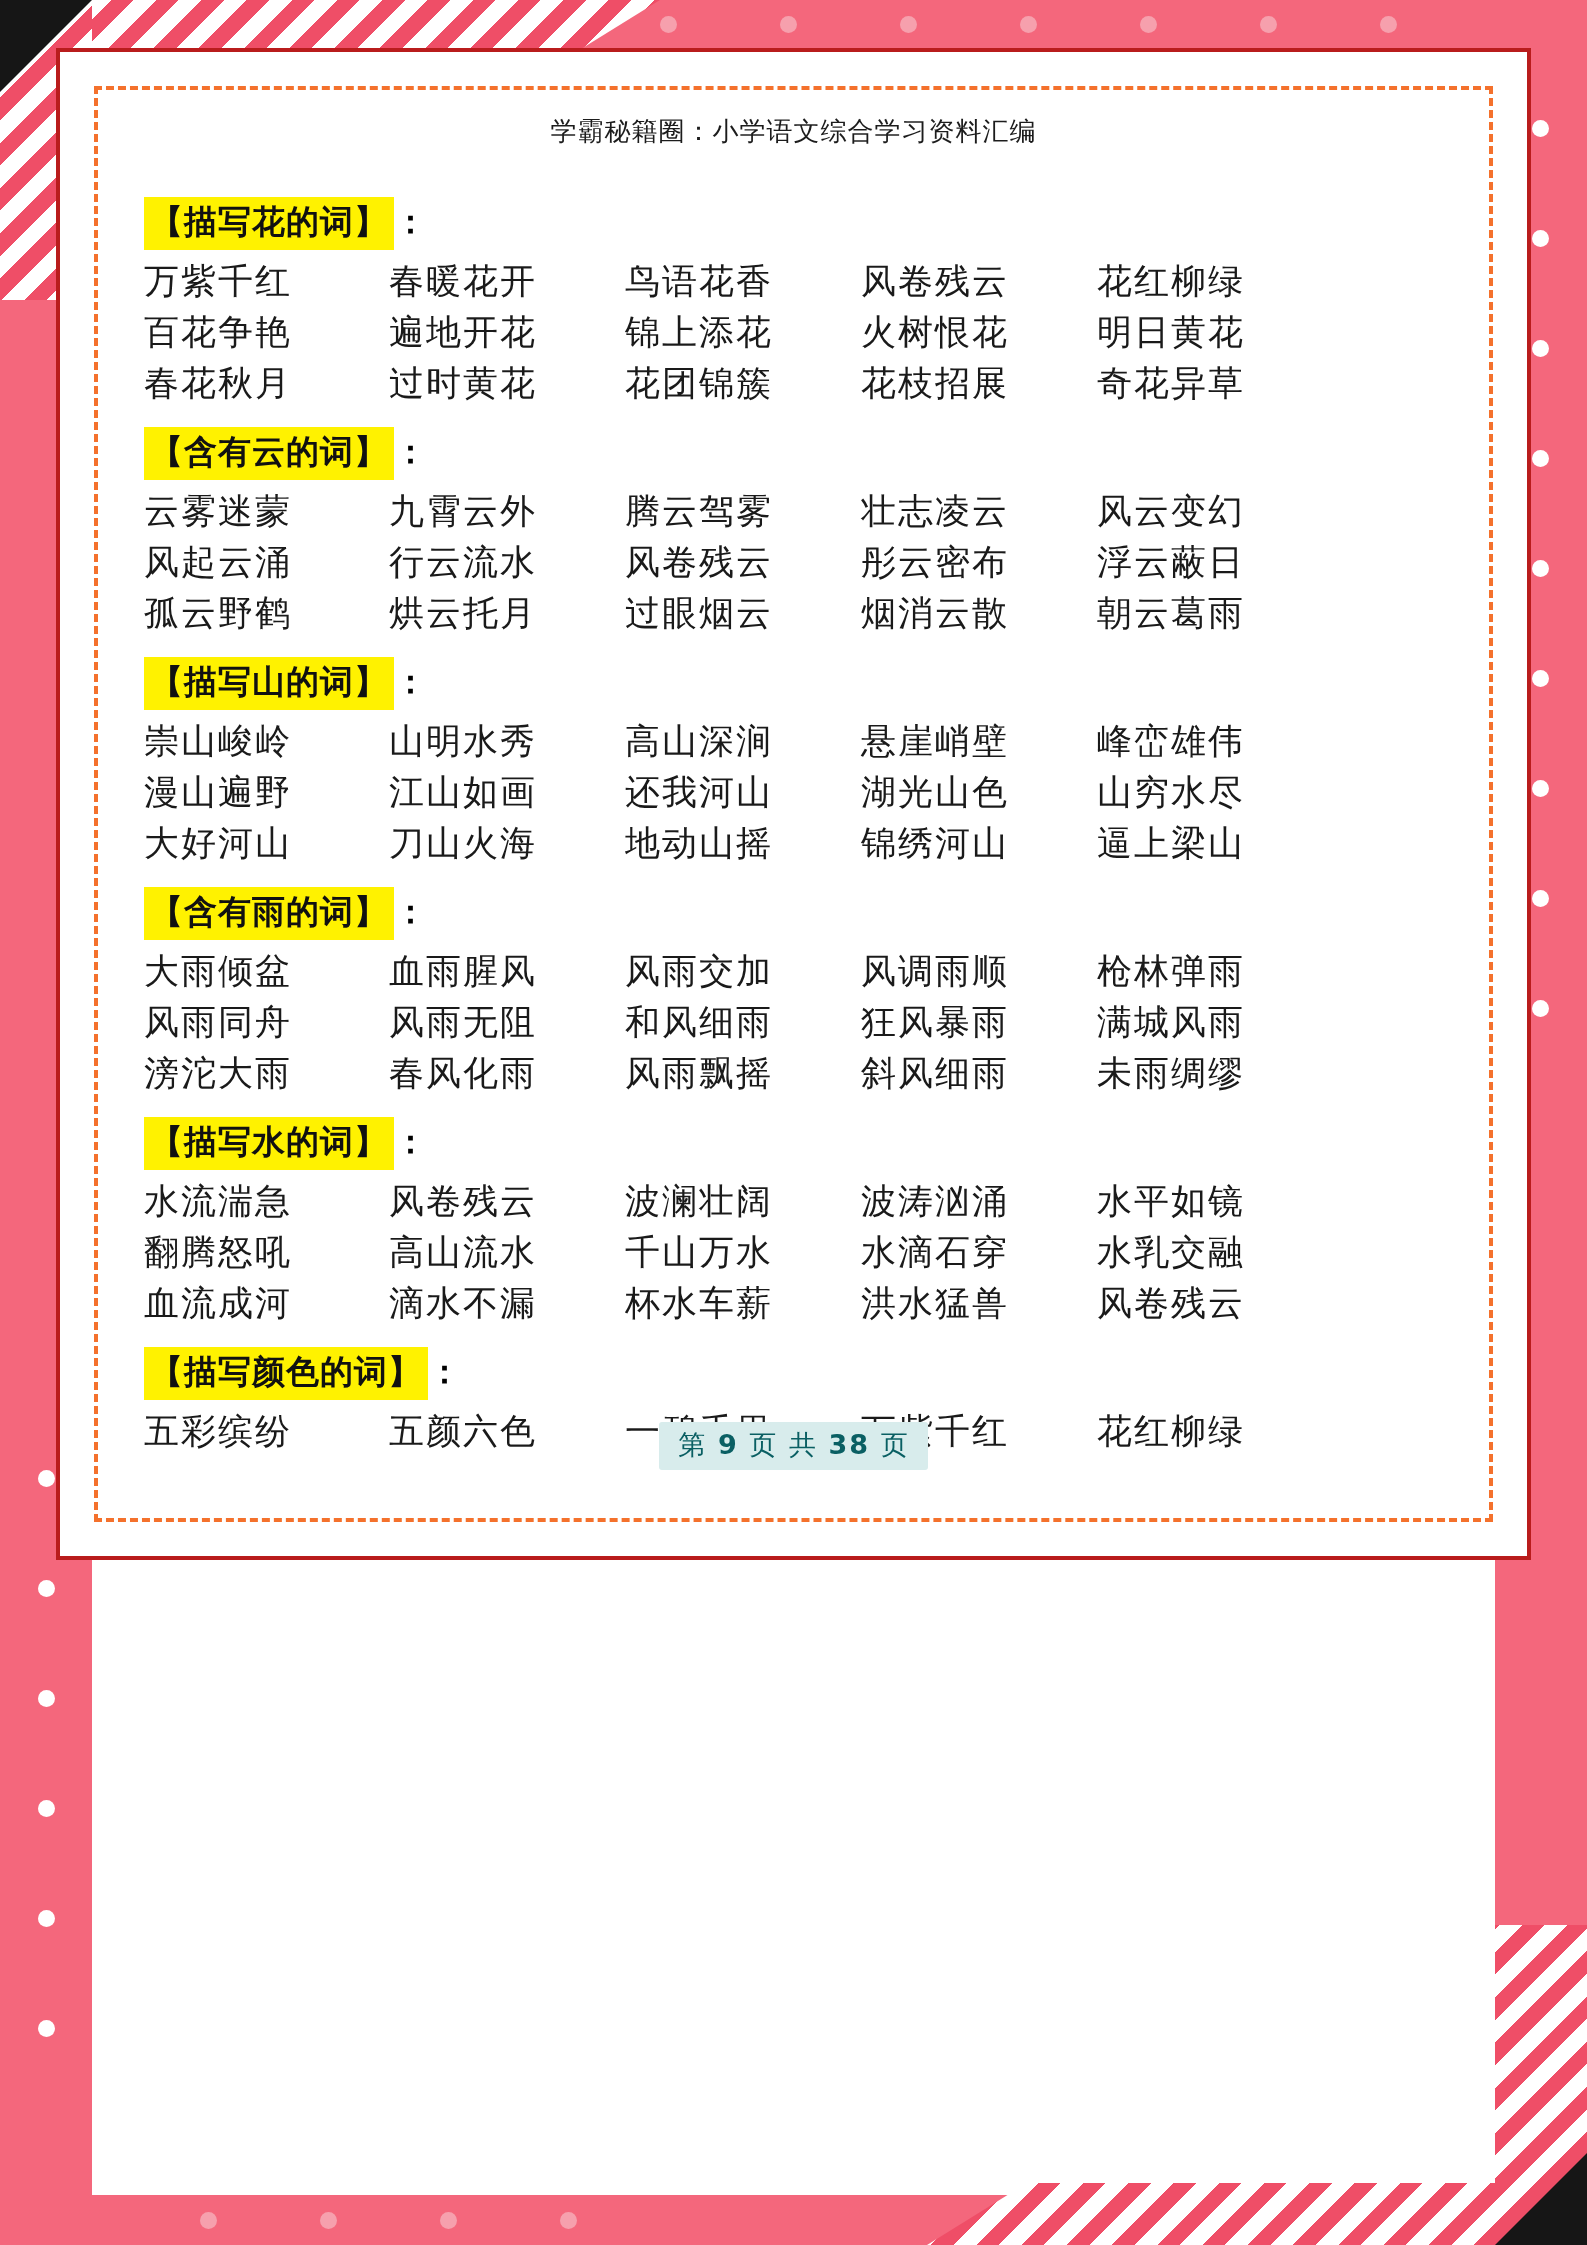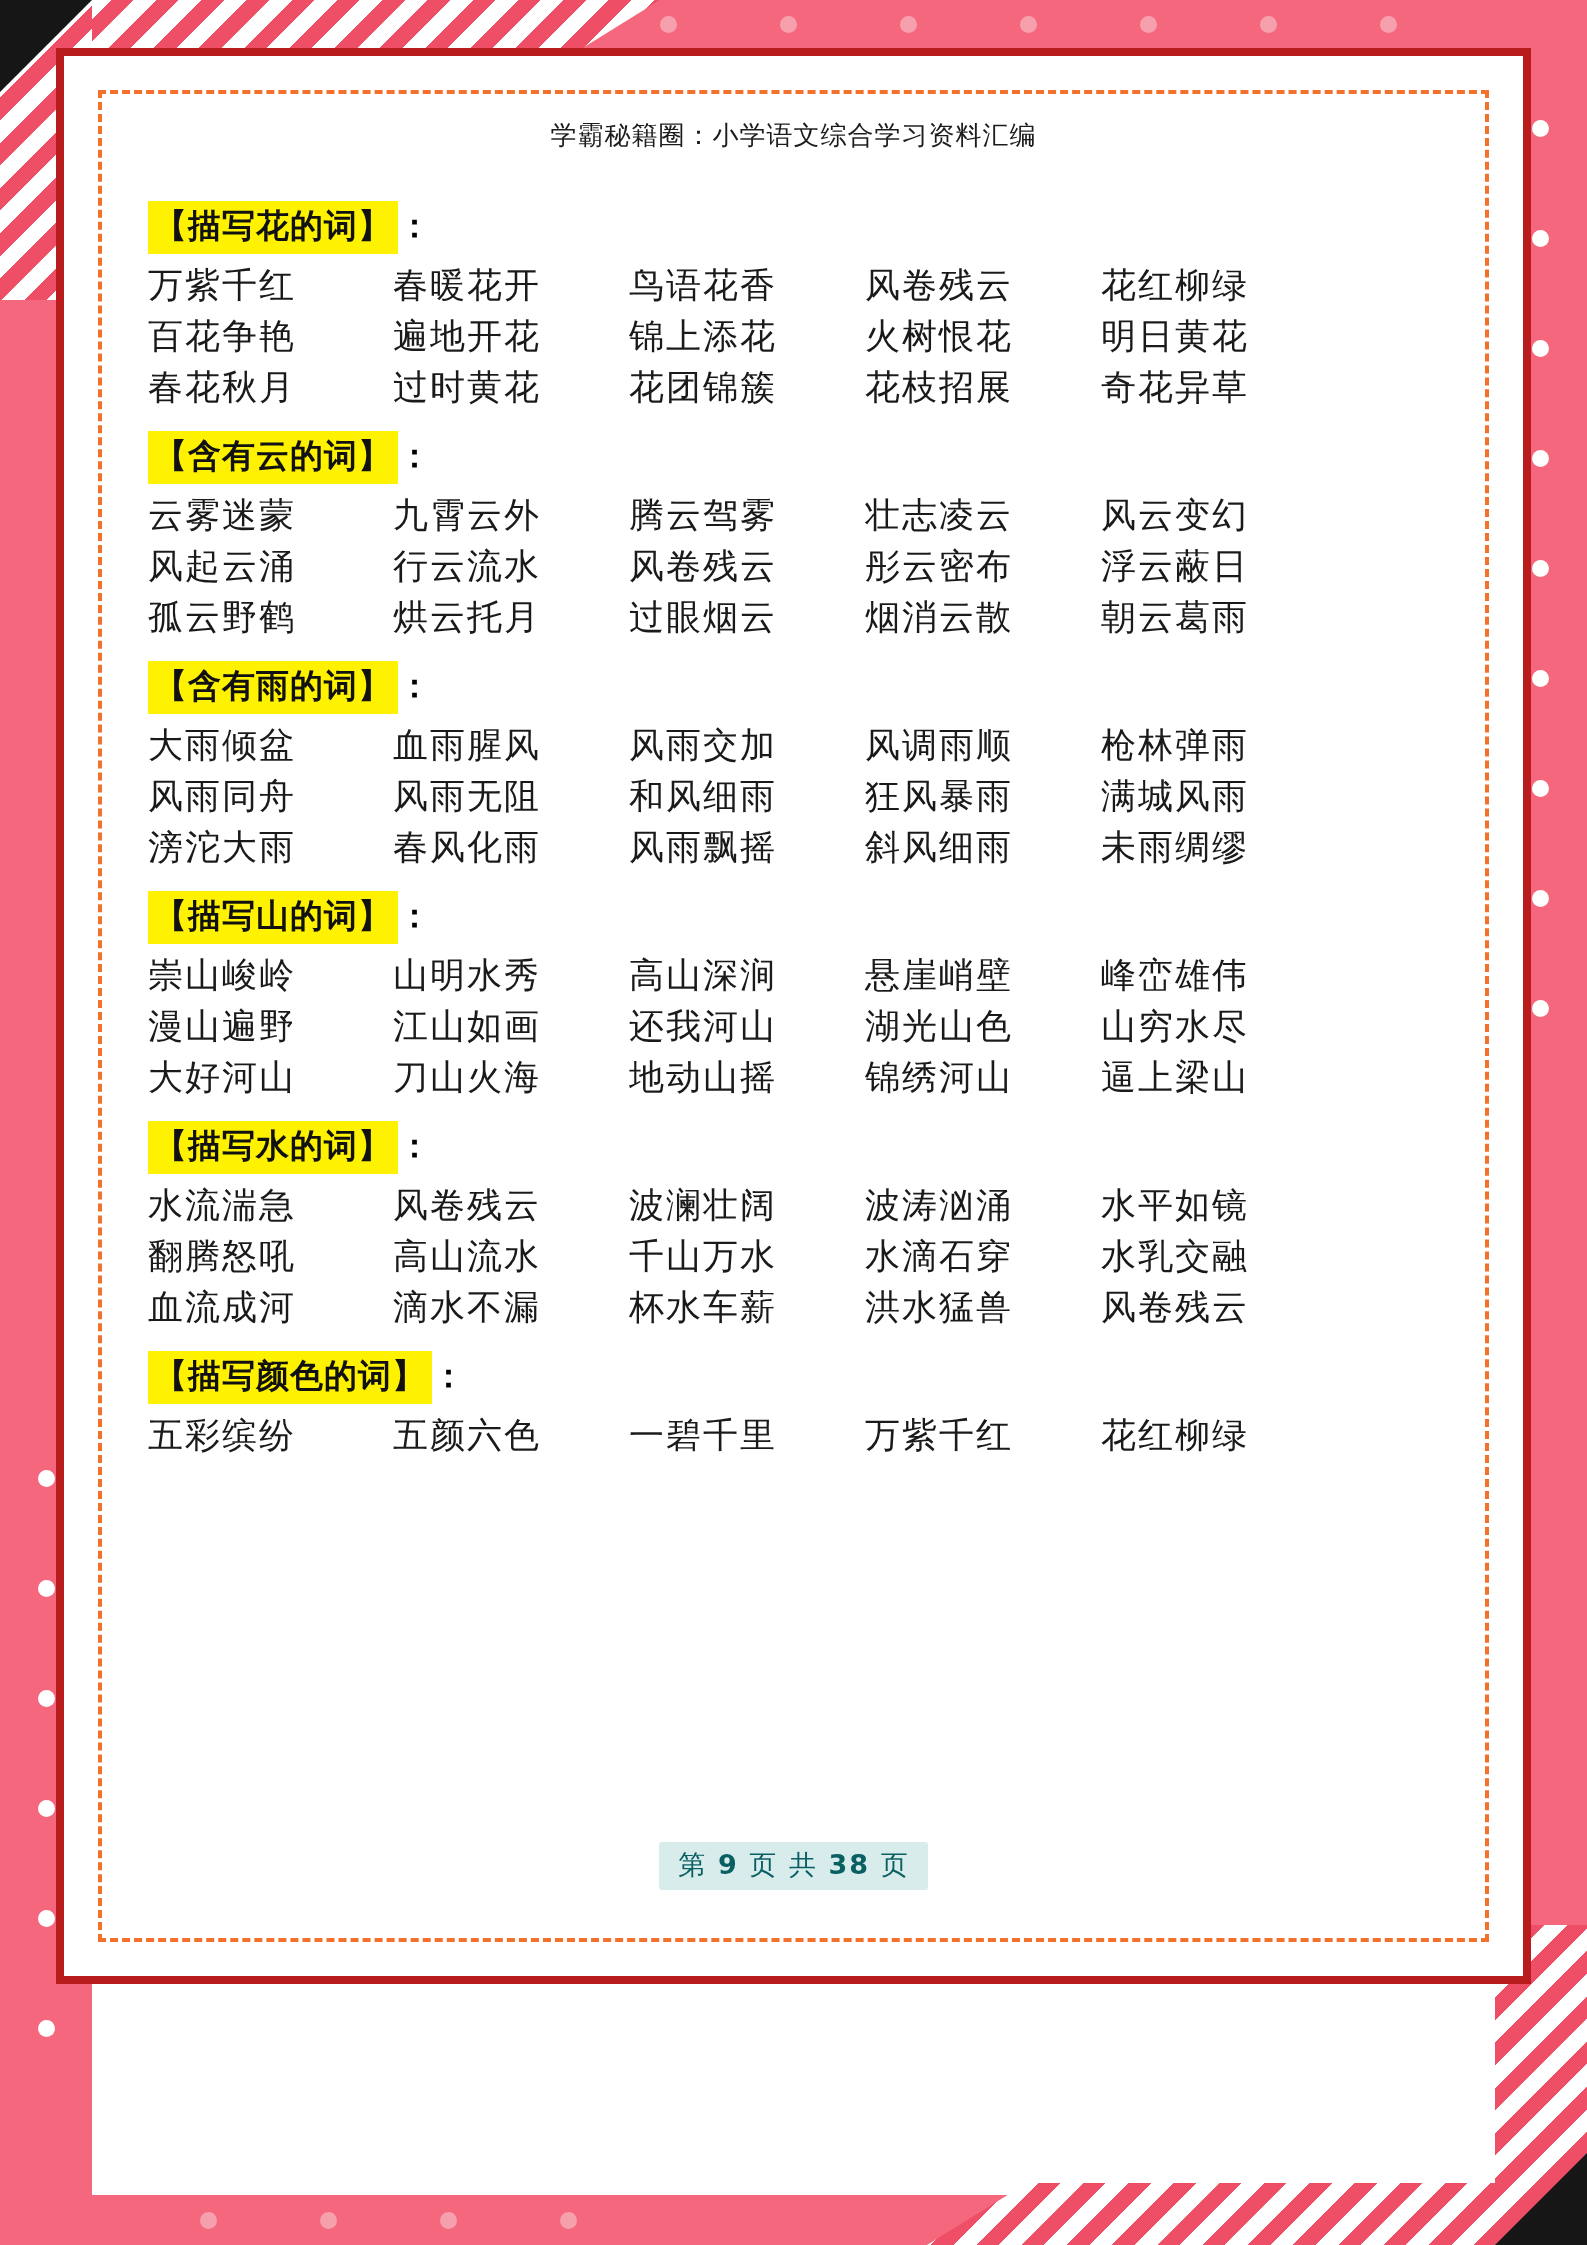--- a/index.html
+++ b/index.html
@@ -76,23 +76,23 @@
   .black-corner-br {
     position:absolute; right:0; bottom:0; width:0; height:0;
     border-bottom: 92px solid #161616;
     border-left: 92px solid transparent;
   }
 
   
   .card {
     position: absolute;
     left: 56px; top: 48px;
-    width: 1475px; height: 1936px;
+    width: 1475px; height: 1512px;
     background: #ffffff;
-    border: 8px solid #b91c1c;
+    border: 4px solid #b91c1c;
   }
   .dashed-frame {
     position: absolute;
     left: 34px; top: 34px; right: 34px; bottom: 34px;
     border: 4px dashed #f4712c;
   }
 
   .content {
     position: absolute;
     left: 70px; top: 62px; right: 70px; bottom: 62px;
@@ -241,57 +241,57 @@
             <div class="word c2">风卷残云</div>
             <div class="word c3">彤云密布</div>
             <div class="word c4">浮云蔽日</div>
           </div><div class="word-row">
             <div class="word c0">孤云野鹤</div>
             <div class="word c1">烘云托月</div>
             <div class="word c2">过眼烟云</div>
             <div class="word c3">烟消云散</div>
             <div class="word c4">朝云葛雨</div>
           </div></div>
+        <div class="section"><div class="section-title">【描写山的词】</div><span class="tail" style="font-size: 33px; font-weight: bold; font-family: &quot;DejaVu Sans&quot;, &quot;Liberation Sans&quot;, sans-serif;">：</span><div class="word-row">
+            <div class="word c0">崇山峻岭</div>
+            <div class="word c1">山明水秀</div>
+            <div class="word c2">高山深涧</div>
+            <div class="word c3">悬崖峭壁</div>
+            <div class="word c4">峰峦雄伟</div>
+          </div><div class="word-row">
+            <div class="word c0">漫山遍野</div>
+            <div class="word c1">江山如画</div>
+            <div class="word c2">还我河山</div>
+            <div class="word c3">湖光山色</div>
+            <div class="word c4">山穷水尽</div>
+          </div><div class="word-row">
+            <div class="word c0">大好河山</div>
+            <div class="word c1">刀山火海</div>
+            <div class="word c2">地动山摇</div>
+            <div class="word c3">锦绣河山</div>
+            <div class="word c4">逼上梁山</div>
+          </div></div>
         <div class="section"><div class="section-title">【含有雨的词】</div><span class="tail" style="font-size: 33px; font-weight: bold; font-family: &quot;DejaVu Sans&quot;, &quot;Liberation Sans&quot;, sans-serif;">：</span><div class="word-row">
             <div class="word c0">大雨倾盆</div>
             <div class="word c1">血雨腥风</div>
             <div class="word c2">风雨交加</div>
             <div class="word c3">风调雨顺</div>
             <div class="word c4">枪林弹雨</div>
           </div><div class="word-row">
             <div class="word c0">风雨同舟</div>
             <div class="word c1">风雨无阻</div>
             <div class="word c2">和风细雨</div>
             <div class="word c3">狂风暴雨</div>
             <div class="word c4">满城风雨</div>
           </div><div class="word-row">
             <div class="word c0">滂沱大雨</div>
             <div class="word c1">春风化雨</div>
             <div class="word c2">风雨飘摇</div>
             <div class="word c3">斜风细雨</div>
             <div class="word c4">未雨绸缪</div>
-          </div></div>
-        <div class="section"><div class="section-title">【描写山的词】</div><span class="tail" style="font-size: 33px; font-weight: bold; font-family: &quot;DejaVu Sans&quot;, &quot;Liberation Sans&quot;, sans-serif;">：</span><div class="word-row">
-            <div class="word c0">崇山峻岭</div>
-            <div class="word c1">山明水秀</div>
-            <div class="word c2">高山深涧</div>
-            <div class="word c3">悬崖峭壁</div>
-            <div class="word c4">峰峦雄伟</div>
-          </div><div class="word-row">
-            <div class="word c0">漫山遍野</div>
-            <div class="word c1">江山如画</div>
-            <div class="word c2">还我河山</div>
-            <div class="word c3">湖光山色</div>
-            <div class="word c4">山穷水尽</div>
-          </div><div class="word-row">
-            <div class="word c0">大好河山</div>
-            <div class="word c1">刀山火海</div>
-            <div class="word c2">地动山摇</div>
-            <div class="word c3">锦绣河山</div>
-            <div class="word c4">逼上梁山</div>
           </div></div>
         <div class="section"><div class="section-title">【描写水的词】</div><span class="tail" style="font-size: 33px; font-weight: bold; font-family: &quot;DejaVu Sans&quot;, &quot;Liberation Sans&quot;, sans-serif;">：</span><div class="word-row">
             <div class="word c0">水流湍急</div>
             <div class="word c1">风卷残云</div>
             <div class="word c2">波澜壮阔</div>
             <div class="word c3">波涛汹涌</div>
             <div class="word c4">水平如镜</div>
           </div><div class="word-row">
             <div class="word c0">翻腾怒吼</div>
             <div class="word c1">高山流水</div>

